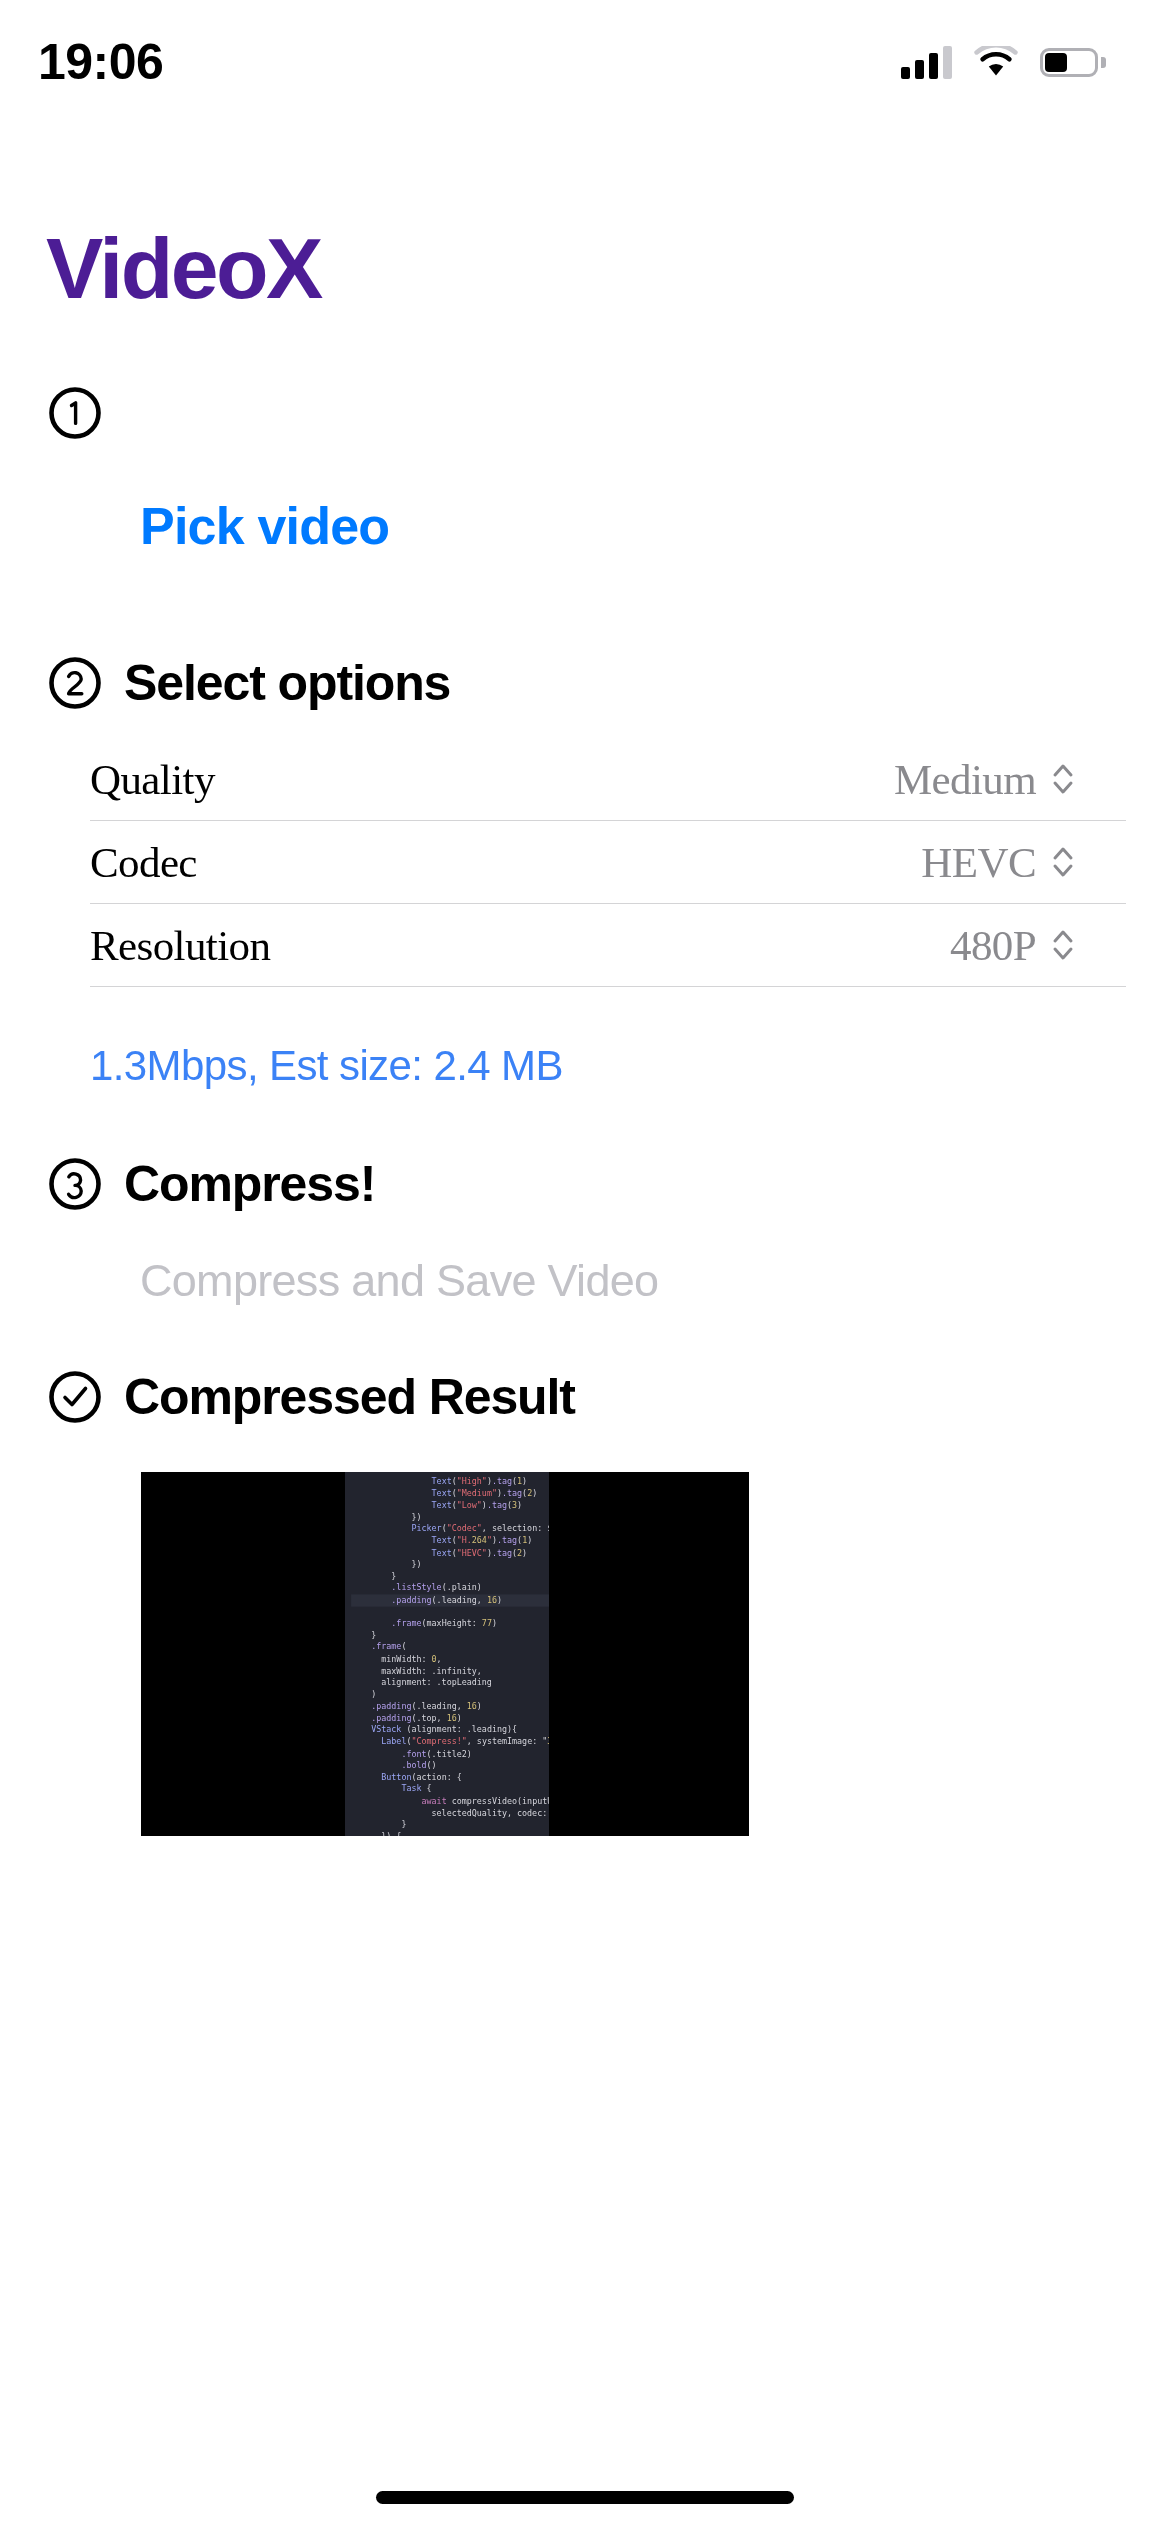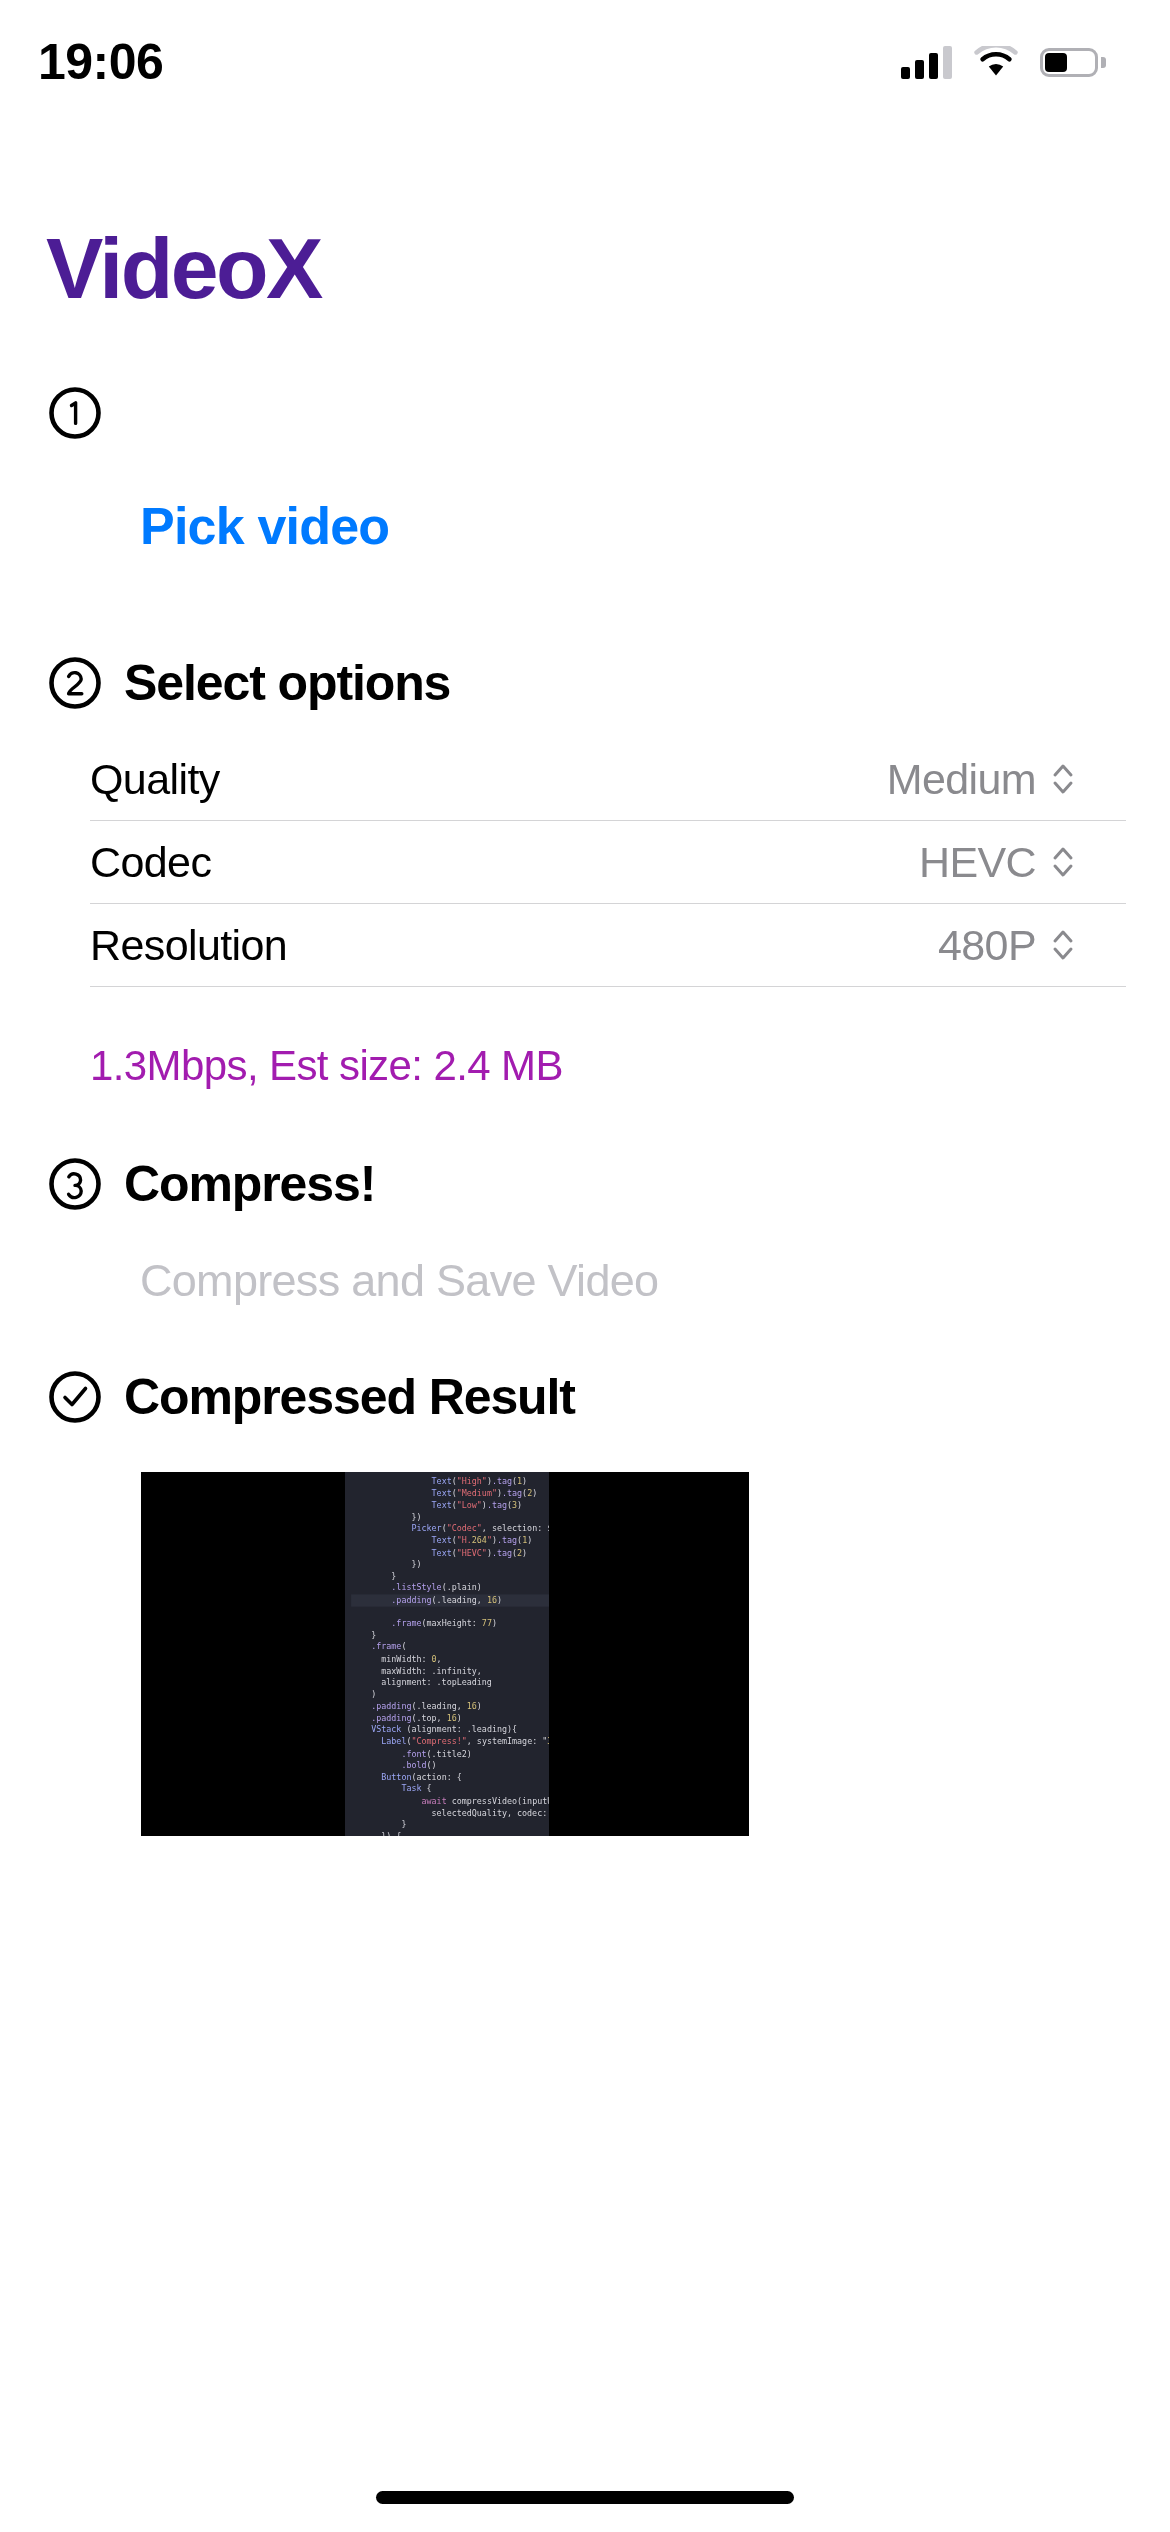--- a/index.html
+++ b/index.html
@@ -104,21 +104,21 @@
     font-weight:600;
     letter-spacing:-0.8px;
     margin-top:60px;
     margin-left:96px;
     line-height:1;
     cursor:pointer;
   }
 
   .step2{ margin-top:104px; }
 
-  .options{ margin-top:28px; padding:0 0 16px 0; }
+  .options{ margin-top:28px; padding:0 0 16px 0;font-family:Liberation Serif, serif; }
   .opt-row{
     display:flex;
     align-items:center;
     justify-content:space-between;
     height:82px;
     padding:0 50px 0 46px;
   }
   .opt-label{
     font-size:43px;
     color:#000;
@@ -139,21 +139,21 @@
   .chev-ud{ width:26px; height:38px; display:block; }
   .opt-sep{
     height:1px;
     background:#d4d4d6;
     margin-left:46px;
     margin-right:0;
   }
 
   .bitrate{
     font-size:42px;
-    color:#a21caf;
+    color:#3b82f6;
     letter-spacing:-0.6px;
     margin-top:42px;
     margin-left:46px;
     line-height:1;
   }
 
   .step3{ margin-top:70px; }
 
   .compress-btn{
     display:block;

